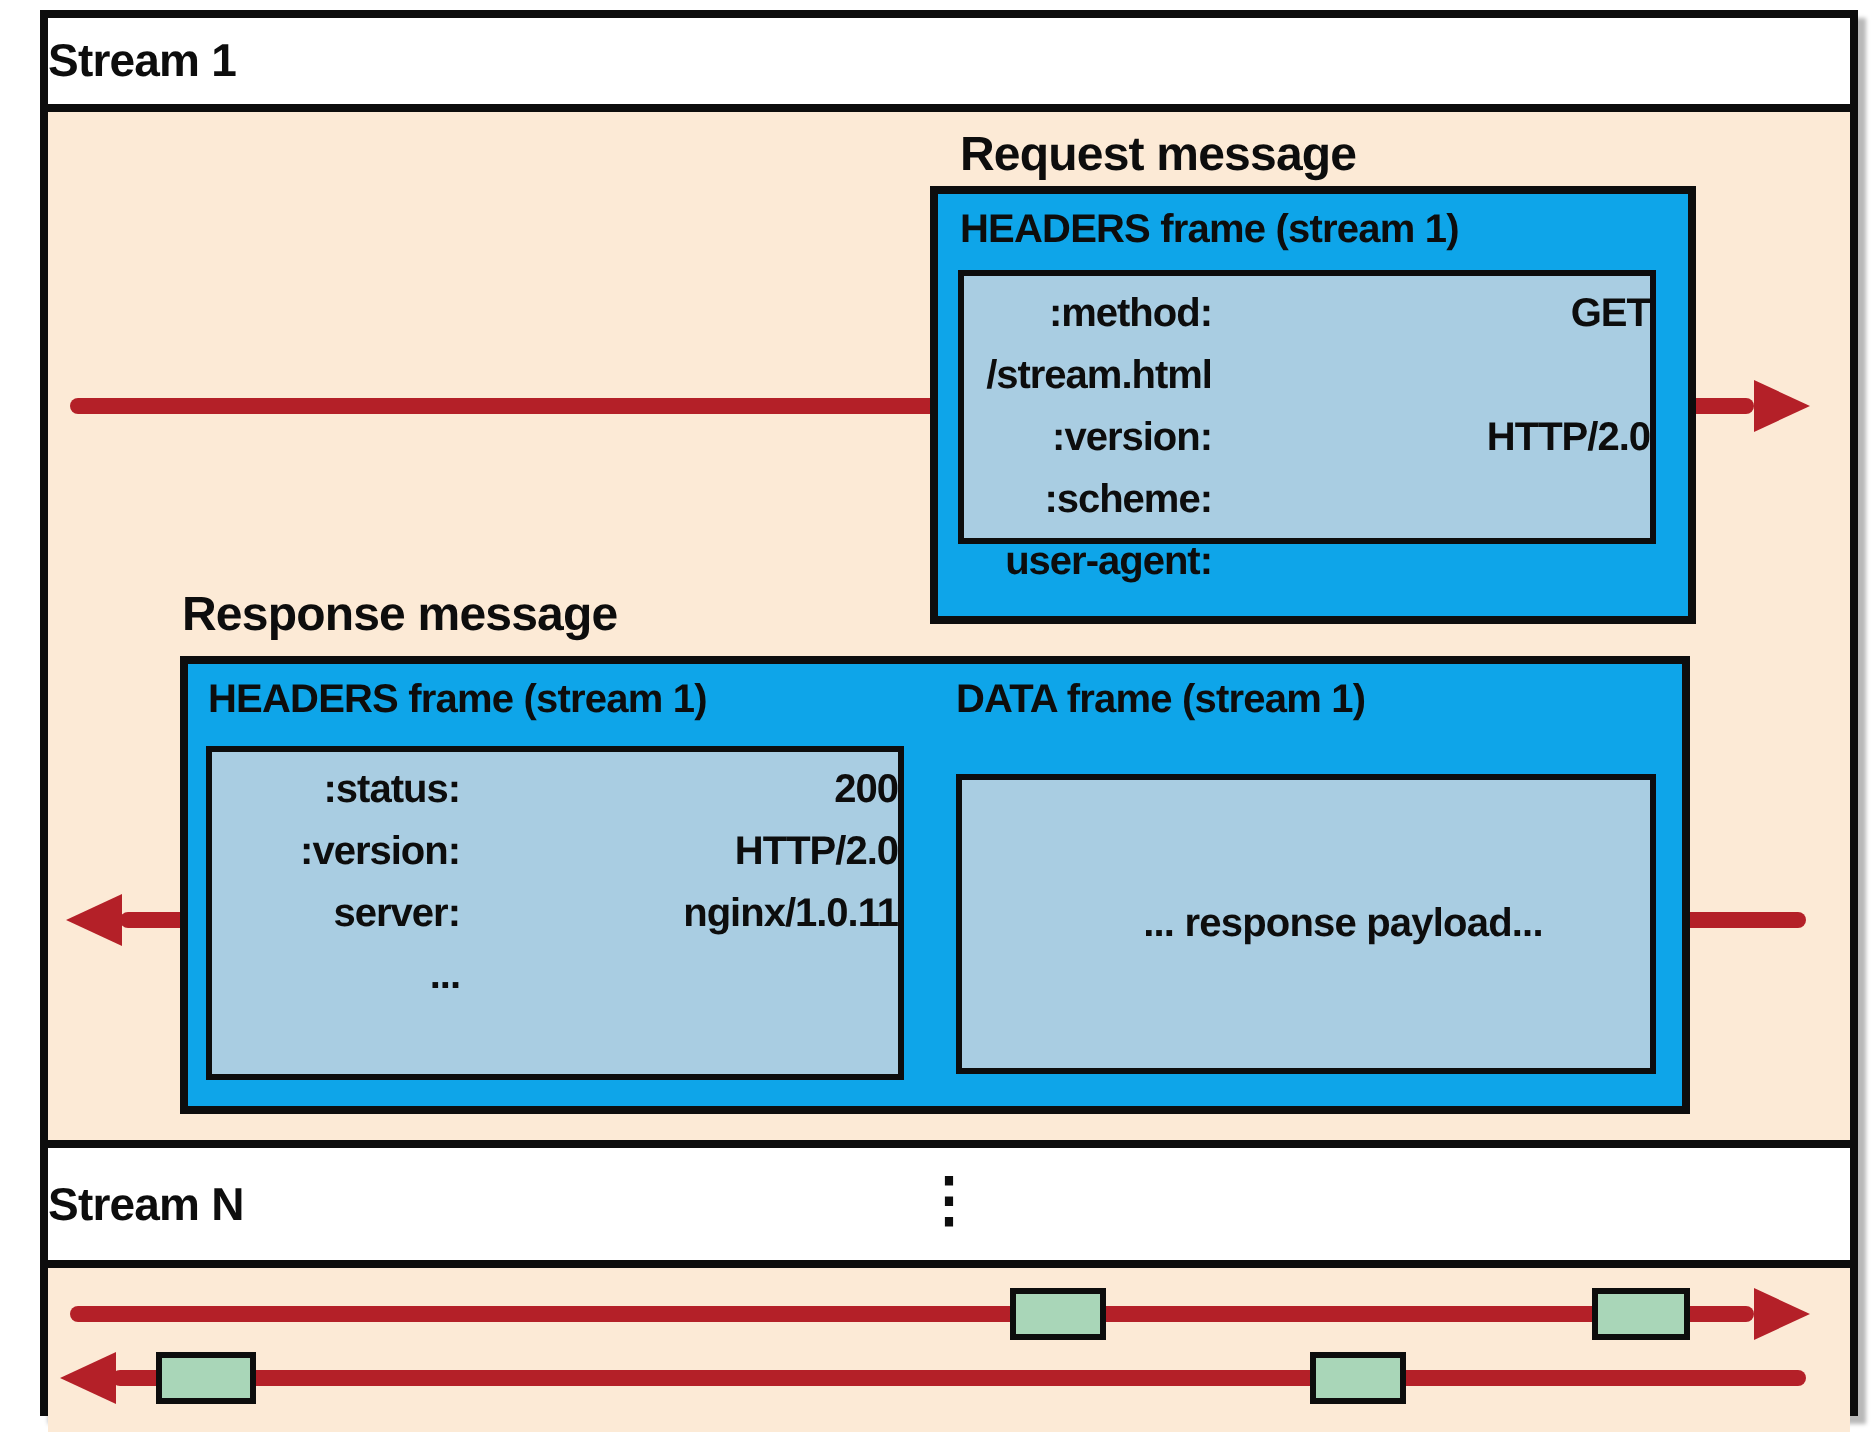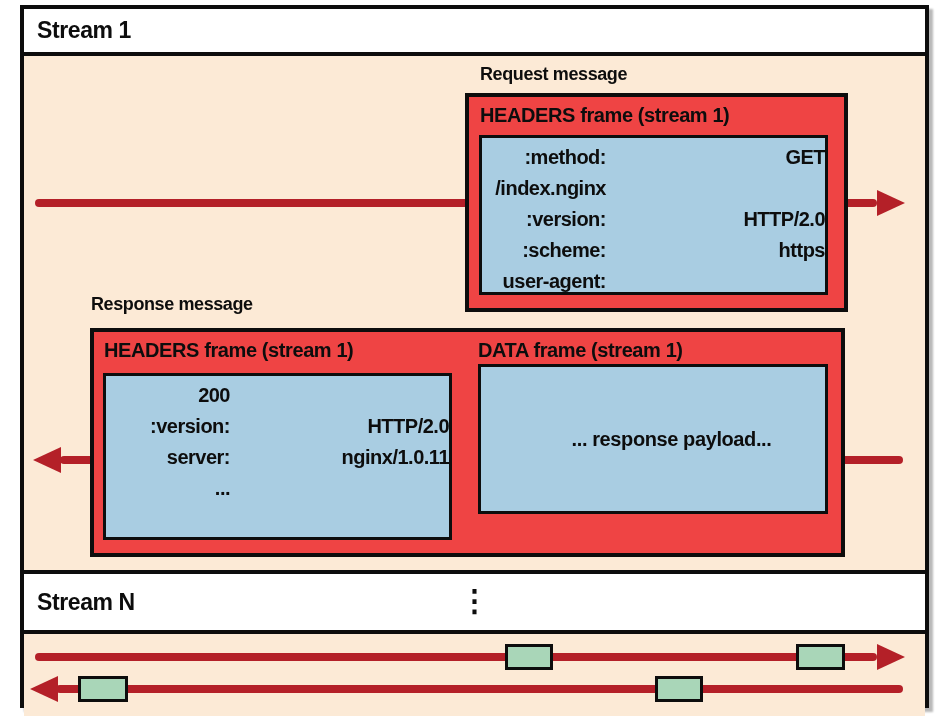--- a/index.html
+++ b/index.html
@@ -7,43 +7,43 @@
   .canvas { position:relative; width:936px; height:720px; background:#ffffff; overflow:hidden; }
 
   .frame {
     position:absolute; left:20px; top:5px; width:909px; height:703px;
     border:4px solid #0d0d0d; background:#fcead6;
     box-shadow:4px 4px 2px #b9b9b9;
   }
 
   
   .bar { background:#ffffff; border-bottom:4px solid #0d0d0d; position:relative;
-         display:flex; align-items:center; padding-left:13px; }
+         display:flex; align-items:center; }
   .bar-stream1 { height:47px; }
   .bar-streamN { height:60px; }
   .bar-label { font-size:23px; font-weight:700; letter-spacing:-0.4px; }
   .ellipsis { position:absolute; left:50%; top:50%; transform:translate(-50%,-54%);
               font-size:30px; font-weight:700; line-height:1; }
 
   .content { position:relative; background:#fcead6; }
   .content-stream1 { height:518px; border-bottom:4px solid #0d0d0d; }
   .content-streamN { height:82px; }
 
   
   .arrow-line { position:absolute; height:8px; background:#b42028; border-radius:4px; z-index:1; }
   .arrow-head { position:absolute; width:0; height:0; z-index:1;
                 border-top:13px solid transparent; border-bottom:13px solid transparent; }
   .arrow-head.right { border-left:28px solid #b42028; }
   .arrow-head.left  { border-right:28px solid #b42028; }
 
   
-  .msg-label { position:absolute; font-size:18px; font-weight:700; letter-spacing:-0.4px; z-index:2; }
+  .msg-label { position:absolute; font-size:24px; font-weight:700; letter-spacing:-0.4px; z-index:2; }
 
   
-  .green-frame { position:absolute; background:#ef4444; border:4px solid #0d0d0d; z-index:2; }
+  .green-frame { position:absolute; background:#0ea5e9; border:4px solid #0d0d0d; z-index:2; }
   .frame-title { position:absolute; font-size:20px; font-weight:700; letter-spacing:-0.4px; white-space:nowrap; }
 
   
   .blue-box { position:absolute; background:#a9cde2; border:3px solid #0d0d0d; }
   .hdr-rows { padding-top:4px; }
   .hdr-row { display:grid; grid-template-columns:124px 1fr; column-gap:9px;
              line-height:31px; font-size:20px; font-weight:700; letter-spacing:-0.5px; white-space:nowrap; }
   .hdr-key { text-align:right; }
   .hdr-val { text-align:right; }
   .payload-box { display:flex; align-items:center; justify-content:center;
@@ -65,70 +65,70 @@
 
     <div class="content content-stream1">
 
       <div class="arrow-line" style="left:11px; top:143px; width:842px;"></div>
       <div class="arrow-head right" style="left:853px; top:134px;"></div>
 
       <div class="msg-label" style="left:456px; top:8px;">Request message</div>
 
       <div class="green-frame" style="left:441px; top:37px; width:383px; height:219px;">
         <div class="frame-title" style="left:11px; top:7px;">HEADERS frame (stream 1)</div>
-        <div class="blue-box hdr-rows" style="left:10px; top:38px; width:349px; height:160px;">
+        <div class="blue-box hdr-rows" style="left:10px; top:38px; width:349px; height:137px;">
           <div class="hdr-row">
             <span class="hdr-key">:method:</span>
             <span class="hdr-val">GET</span>
           </div>
           <div class="hdr-row">
-            <span class="hdr-val">/index.nginx</span>
+            <span class="hdr-val">/stream.html</span>
           </div>
           <div class="hdr-row">
             <span class="hdr-key">:version:</span>
             <span class="hdr-val">HTTP/2.0</span>
           </div>
           <div class="hdr-row">
             <span class="hdr-key">:scheme:</span>
-            <span class="hdr-val">https</span>
           </div>
           <div class="hdr-row">
             <span class="hdr-key">user-agent:</span>
           </div>
         </div>
       </div>
 
       <div class="arrow-line" style="left:36px; top:400px; width:843px;"></div>
       <div class="arrow-head left" style="left:9px; top:391px;"></div>
 
       <div class="msg-label" style="left:67px; top:238px;">Response message</div>
 
       <div class="green-frame" style="left:66px; top:272px; width:755px; height:229px;">
         <div class="frame-title" style="left:10px; top:7px;">HEADERS frame (stream 1)</div>
         <div class="frame-title" style="left:384px; top:7px;">DATA frame (stream 1)</div>
 
         <div class="blue-box hdr-rows" style="left:9px; top:41px; width:349px; height:167px;">
           <div class="hdr-row">
+            <span class="hdr-key">:status:</span>
             <span class="hdr-val">200</span>
           </div>
           <div class="hdr-row">
             <span class="hdr-key">:version:</span>
             <span class="hdr-val">HTTP/2.0</span>
           </div>
           <div class="hdr-row">
             <span class="hdr-key">server:</span>
             <span class="hdr-val">nginx/1.0.11</span>
           </div>
           <div class="hdr-row">
             <span class="hdr-key">...</span>
             <span class="hdr-val"></span>
           </div>
         </div>
 
-        <div class="blue-box payload-box" style="left:384px; top:32px; width:350px; height:150px;padding-left:37px;">
+        <div class="blue-box payload-box" style="left:384px; top:55px; width:350px; height:150px;padding-left:37px;">
           <span>... response payload...</span>
         </div>
       </div>
     </div>
 
     <div class="bar bar-streamN">
       <span class="bar-label">Stream N</span>
       <span class="ellipsis">⋮</span>
     </div>
 

